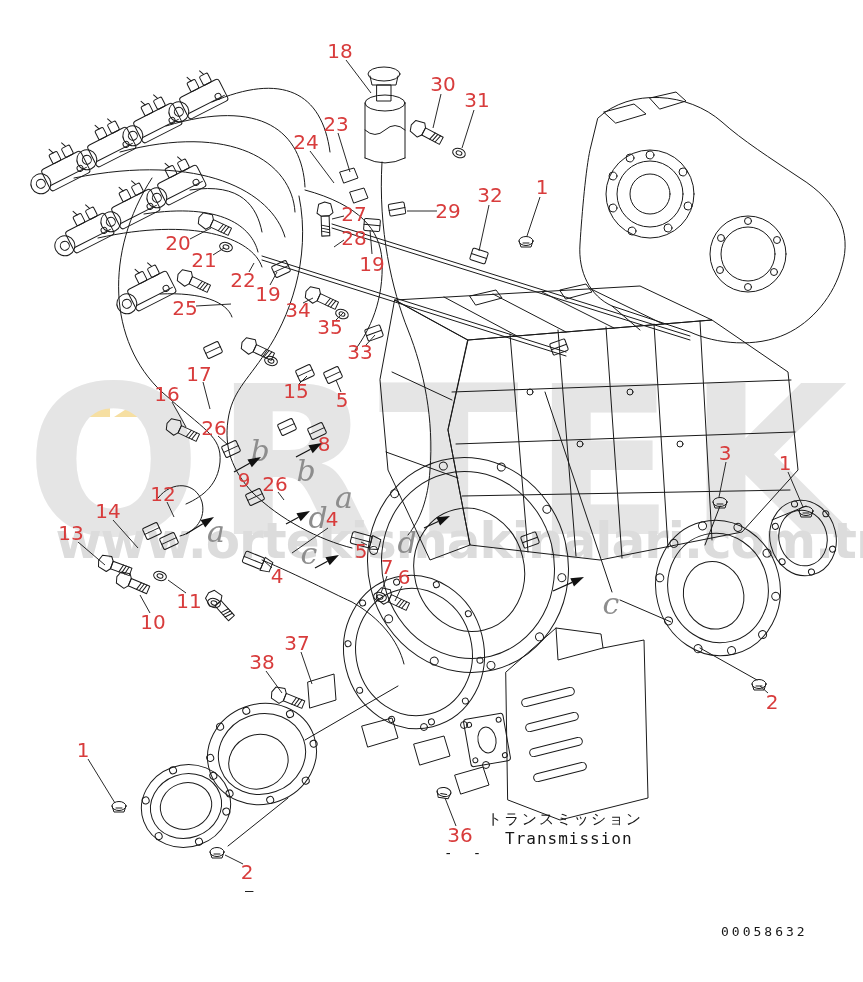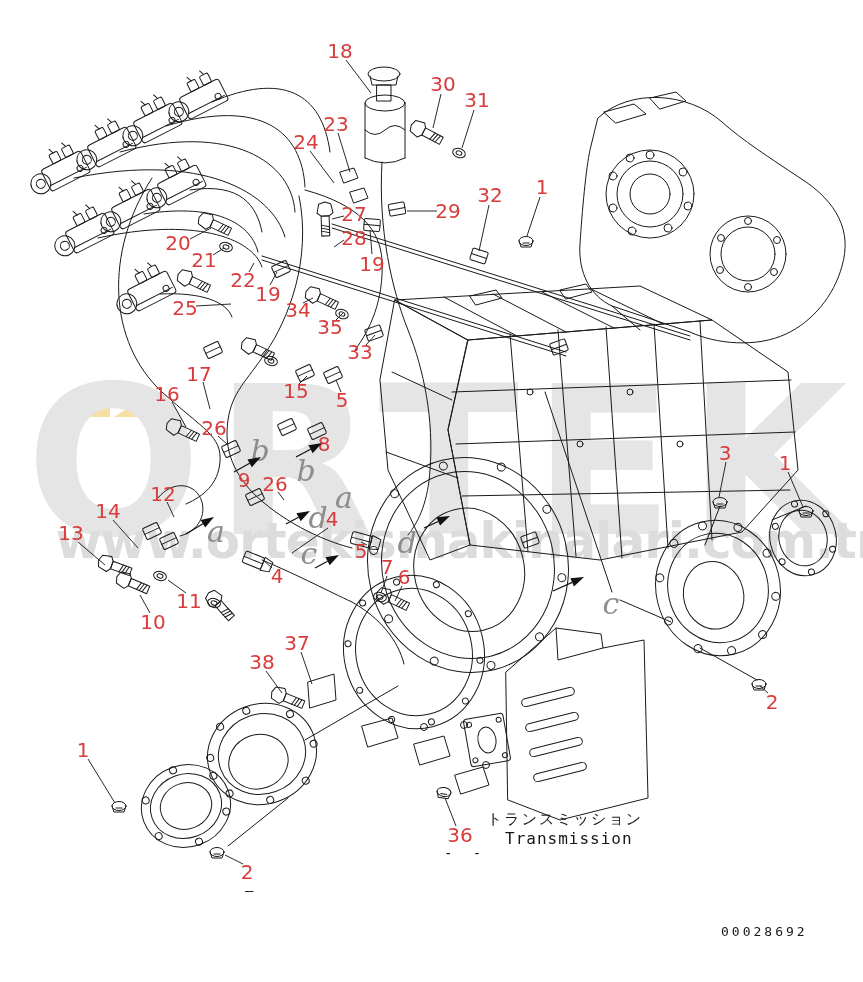--- a/index.html
+++ b/index.html
@@ -462,16 +462,16 @@
         <polygon points="339,555 329.71247860345534,565.1484947804453 325.4259302665886,557.2348670816142" class="arrowhead"></polygon>
         <line x1="424" y1="528" x2="438.19652800149413" y2="521.4477563070027" class="arrowline"></line>
         <polygon points="450,516 440.082289800072,525.5335735372547 436.3107662029163,517.3619390767507" class="arrowhead"></polygon>
         <line x1="553" y1="591" x2="572.1521822044373" y2="582.3506273915444" class="arrowline"></line>
         <polygon points="584,577 574.0043224553565,586.4517950900084 570.3000419535181,578.2494596930804" class="arrowhead"></polygon>
       </g>
   </svg>
 
   <div class="cap cap-jp">トランスミッション</div>
   <div class="cap cap-en">Transmission</div>
-  <div class="cap cap-num">00028692</div>
+  <div class="cap cap-num">00058632</div>
   <div class="cap tick1">- -</div>
   <div class="cap tick2">–</div>
 </div>
 
 </body></html>

